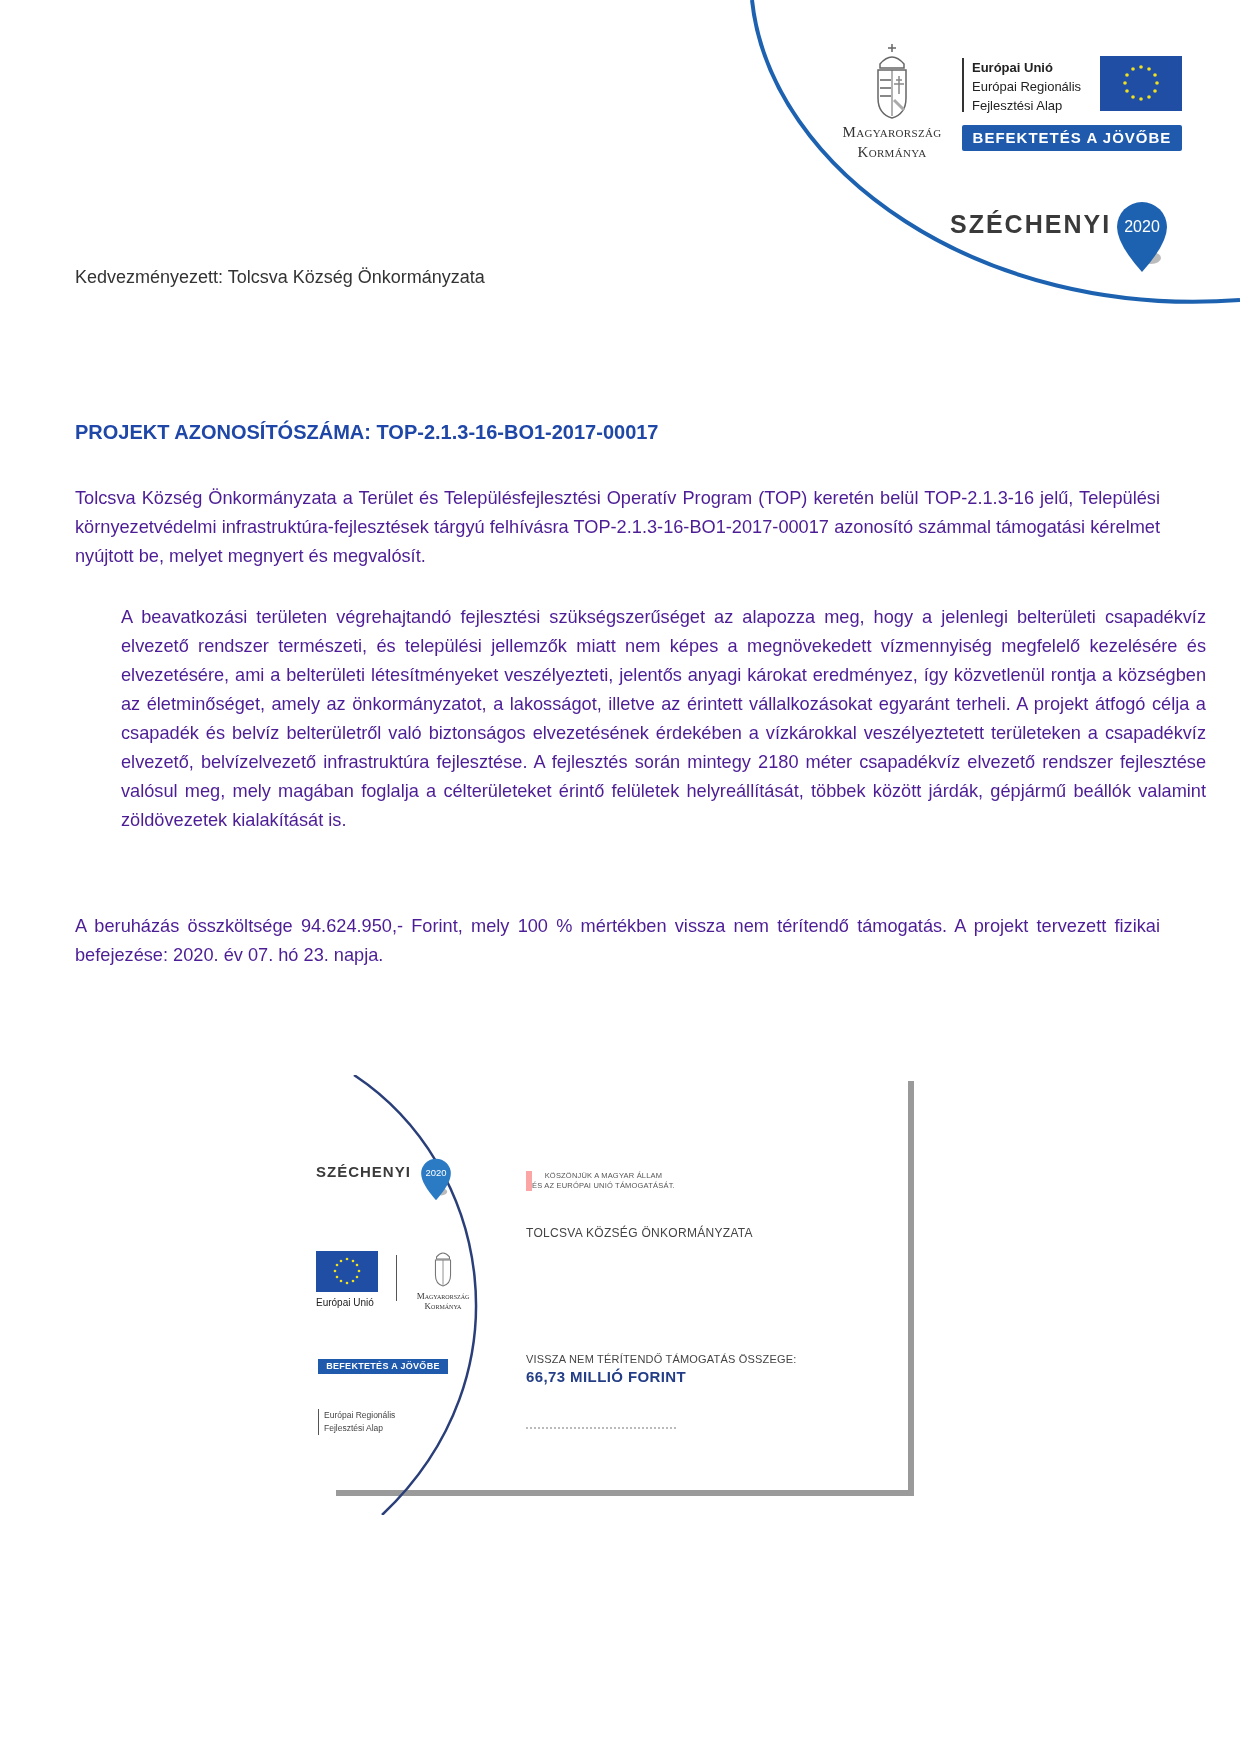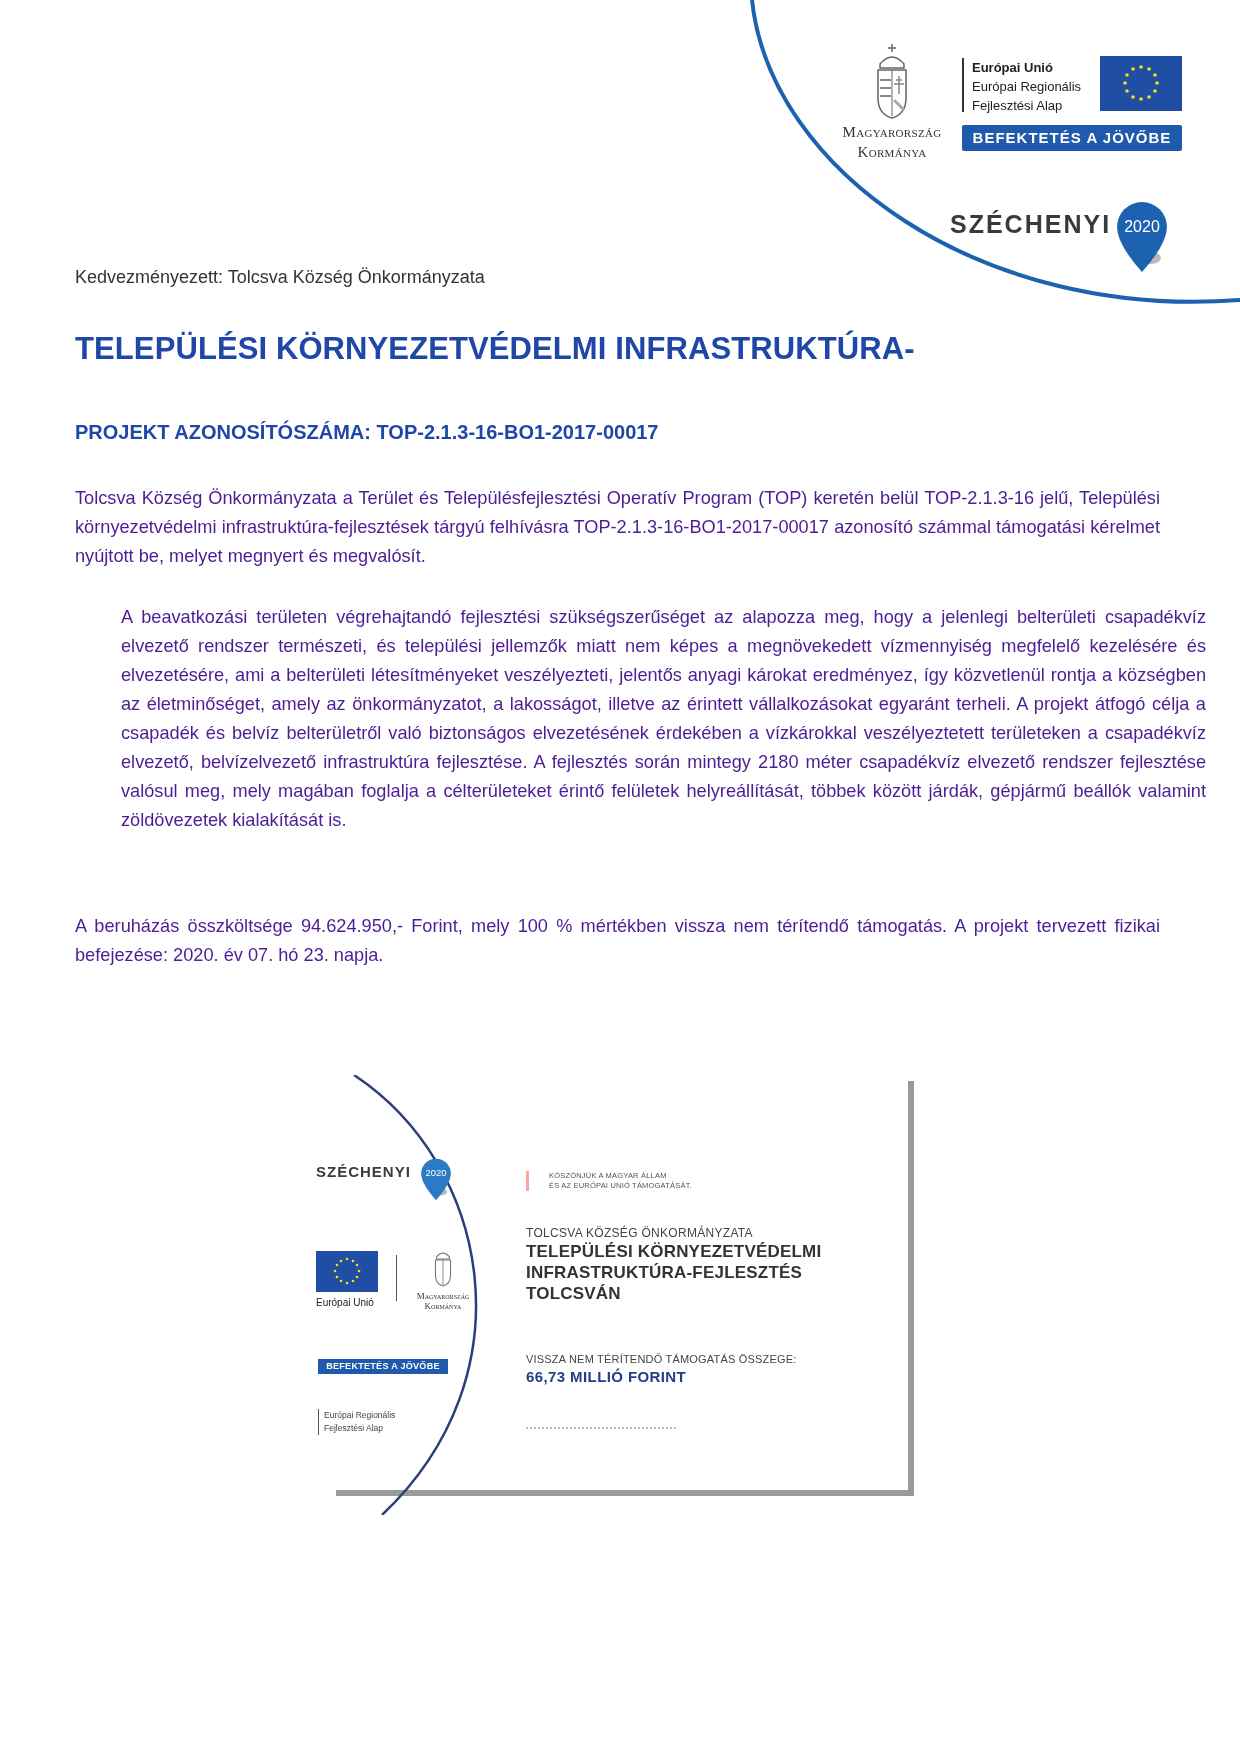--- a/index.html
+++ b/index.html
@@ -42,21 +42,21 @@
     .sb-szechenyi .sz-text { font-weight: bold; font-size: 15px; letter-spacing: 1px; color: #3a3a3a; position: absolute; left: 0; top: 6px; white-space: nowrap; }
     .sb-szechenyi .pin { position: absolute; left: 104px; top: 0; }
     .sb-eu-flag { position: absolute; left: -14px; top: 176px; width: 62px; height: 41px; background: #1f4ea4; }
     .sb-eu-label { position: absolute; left: -14px; top: 222px; font-size: 10px; color: #222; }
     .sb-divider { position: absolute; left: 66px; top: 180px; width: 1px; height: 46px; background: #555; }
     .sb-gov { position: absolute; left: 78px; top: 170px; width: 70px; text-align: center; }
     .sb-gov .gov-name { font-family: "Liberation Serif", serif; font-size: 9px; line-height: 10px; color: #333; font-variant: small-caps; }
     .sb-befektetes { position: absolute; left: -12px; top: 284px; width: 130px; height: 15px; background: #1f5aad; color: #fff; font-size: 9px; font-weight: bold; text-align: center; line-height: 15px; letter-spacing: 0.3px; }
     .sb-erfa { position: absolute; left: -12px; top: 334px; border-left: 1px solid #555; padding-left: 5px; font-size: 8.5px; line-height: 13px; color: #444; }
 
-    .sb-thanks { position: absolute; left: 196px; top: 96px; border-left: 3px solid #fca5a5; padding-left: 20px; font-size: 7.5px; line-height: 10px; color: #555; letter-spacing: 0.2px; }
+    .sb-thanks { position: absolute; left: 196px; top: 96px; border-left: 6px solid #fca5a5; padding-left: 0; font-size: 7.5px; line-height: 10px; color: #555; letter-spacing: 0.2px; text-align: center; }
     .sb-org { position: absolute; left: 196px; top: 151px; font-size: 12px; color: #444; letter-spacing: 0.3px; }
     .sb-title { position: absolute; left: 196px; top: 166px; width: 360px; font-size: 17px; line-height: 21px; font-weight: bold; color: #333; letter-spacing: 0.2px; }
     .sb-grant-label { position: absolute; left: 196px; top: 278px; font-size: 11px; color: #444; letter-spacing: 0.2px; text-align: center; }
     .sb-grant-value { position: absolute; left: 196px; top: 293px; font-size: 15px; font-weight: bold; color: #233e86; letter-spacing: 0.4px; }
     .sb-fineprint { position: absolute; left: 196px; top: 352px; width: 150px; height: 3px; border-top: 2px dotted #bbb; }
   </style>
 </head>
 <body>
 
 <svg class="header-arc" viewBox="0 0 1240 340">
@@ -110,21 +110,20 @@
   <span class="sz-text">SZÉCHENYI</span>
   <svg class="pin" width="54" height="76" viewBox="0 0 54 76">
     <ellipse cx="36" cy="58" rx="10" ry="6" fill="#bbb"></ellipse>
     <path d="M27 2 A25 25 0 0 1 52 27 Q52 44 27 72 Q2 44 2 27 A25 25 0 0 1 27 2 Z" fill="#1d62b0"></path>
     <text x="27" y="32" text-anchor="middle" font-family="Liberation Sans, sans-serif" font-size="16" fill="#fff">2020</text>
   </svg>
 </div>
 
 <div class="beneficiary">Kedvezményezett: Tolcsva Község Önkormányzata</div>
 <div class="title">
-  <div>TELEPÜLÉSI KÖRNYEZETVÉDELMI INFRASTRUKTÚRA-</div>
 </div>
 <div class="project-id">PROJEKT AZONOSÍTÓSZÁMA: TOP-2.1.3-16-BO1-2017-00017</div>
 
 <p class="para p1">Tolcsva Község Önkormányzata a Terület és Településfejlesztési Operatív Program (TOP) keretén belül TOP-2.1.3-16 jelű, Települési környezetvédelmi infrastruktúra-fejlesztések tárgyú felhívásra TOP-2.1.3-16-BO1-2017-00017 azonosító számmal támogatási kérelmet nyújtott be, melyet megnyert és megvalósít.</p>
 <p class="para p2">A beavatkozási területen végrehajtandó fejlesztési szükségszerűséget az alapozza meg, hogy a jelenlegi belterületi csapadékvíz elvezető rendszer természeti, és települési jellemzők miatt nem képes a megnövekedett vízmennyiség megfelelő kezelésére és elvezetésére, ami a belterületi létesítményeket veszélyezteti, jelentős anyagi károkat eredményez, így közvetlenül rontja a községben az életminőséget, amely az önkormányzatot, a lakosságot, illetve az érintett vállalkozásokat egyaránt terheli. A projekt átfogó célja a csapadék és belvíz belterületről való biztonságos elvezetésének érdekében a vízkárokkal veszélyeztetett területeken a csapadékvíz elvezető, belvízelvezető infrastruktúra fejlesztése. A fejlesztés során mintegy 2180 méter csapadékvíz elvezető rendszer fejlesztése valósul meg, mely magában foglalja a célterületeket érintő felületek helyreállítását, többek között járdák, gépjármű beállók valamint zöldövezetek kialakítását is.</p>
 <p class="para p3">A beruházás összköltsége 94.624.950,- Forint, mely 100 % mértékben vissza nem térítendő támogatás. A projekt tervezett fizikai befejezése: 2020. év 07. hó 23. napja.</p>
 
 <div class="signboard">
   <svg class="sb-arc" viewBox="0 0 578 440">
     <path d="M24 0 C 160 90, 200 300, 52 440" fill="none" stroke="#2a3f7a" stroke-width="2.5"></path>
@@ -171,21 +170,16 @@
   <div class="sb-erfa">
     <div>Európai Regionális</div>
     <div>Fejlesztési Alap</div>
   </div>
 
   <div class="sb-thanks">
     <div>KÖSZÖNJÜK A MAGYAR ÁLLAM</div>
     <div>ÉS AZ EURÓPAI UNIÓ TÁMOGATÁSÁT.</div>
   </div>
   <div class="sb-org">TOLCSVA KÖZSÉG ÖNKORMÁNYZATA</div>
-  <div class="sb-title">
-    <div>TELEPÜLÉSI KÖRNYEZETVÉDELMI</div>
-    <div>INFRASTRUKTÚRA-FEJLESZTÉS</div>
-    <div>TOLCSVÁN</div>
-  </div>
   <div class="sb-grant-label">VISSZA NEM TÉRÍTENDŐ TÁMOGATÁS ÖSSZEGE:</div>
   <div class="sb-grant-value">66,73 MILLIÓ FORINT</div>
   <div class="sb-fineprint"></div>
 </div>
 
 </body></html>

